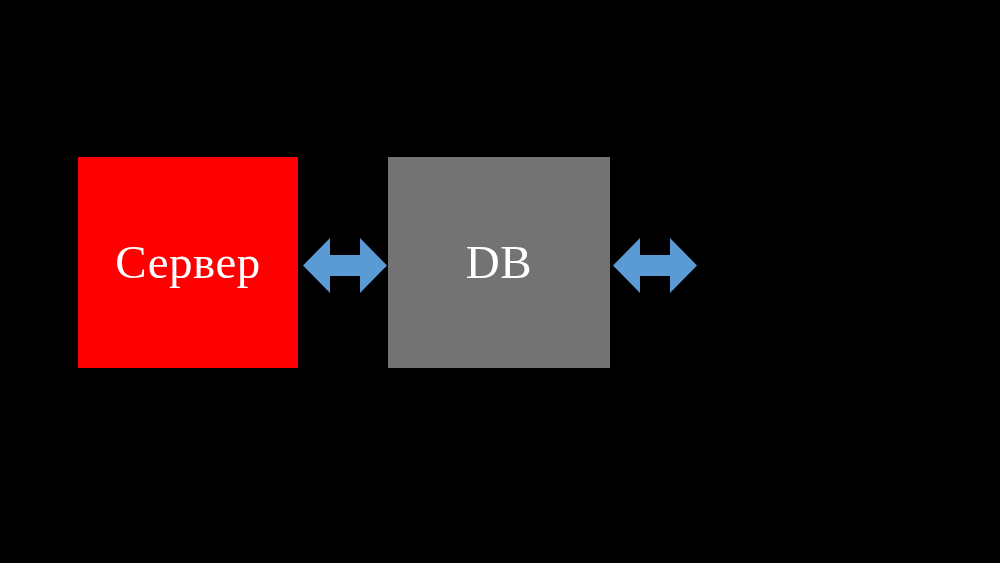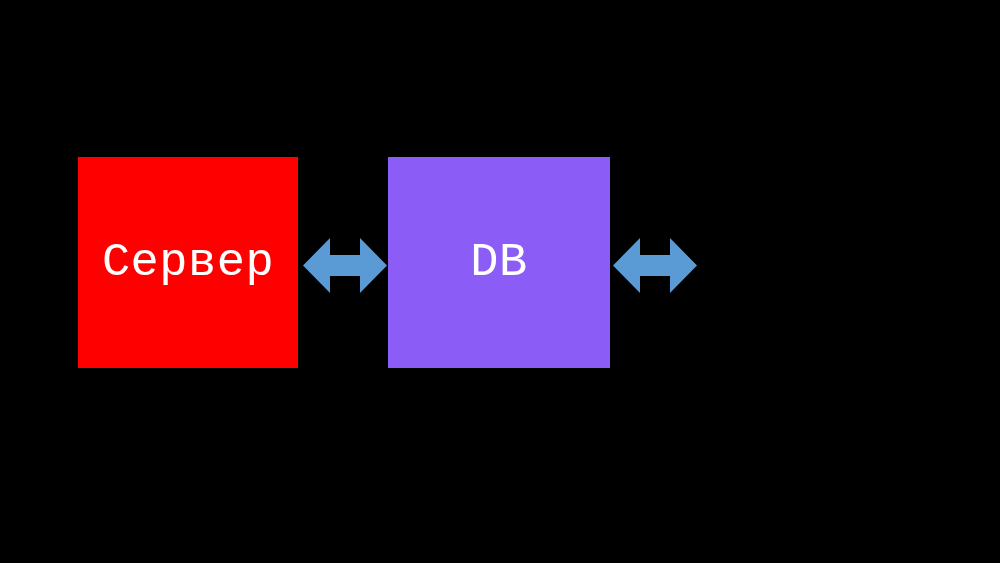--- a/index.html
+++ b/index.html
@@ -20,41 +20,41 @@
   }
   .node-box {
     position: absolute;
     display: flex;
     align-items: center;
     justify-content: center;
     box-sizing: border-box;
   }
   .node-label {
     color: #FFFFFF;
-    font-family: Liberation Mono, monospace;
+    font-family: Liberation Serif, serif;
     font-size: 47px;
     font-weight: 400;
     line-height: 1;
     letter-spacing: 0.5px;
     white-space: nowrap;
     user-select: none;
   }
   .node-server {
     left: 78px;
     top: 157px;
     width: 220px;
     height: 211px;
     background: #FF0000;
   }
   .node-db {
     left: 388px;
     top: 157px;
     width: 222px;
     height: 211px;
-    background: #8b5cf6;
+    background: #737373;
   }
   .node-web {
     left: 700px;
     top: 157px;
     width: 223px;
     height: 211px;
     background: #ED7D31;
   }
   .connector {
     position: absolute;

